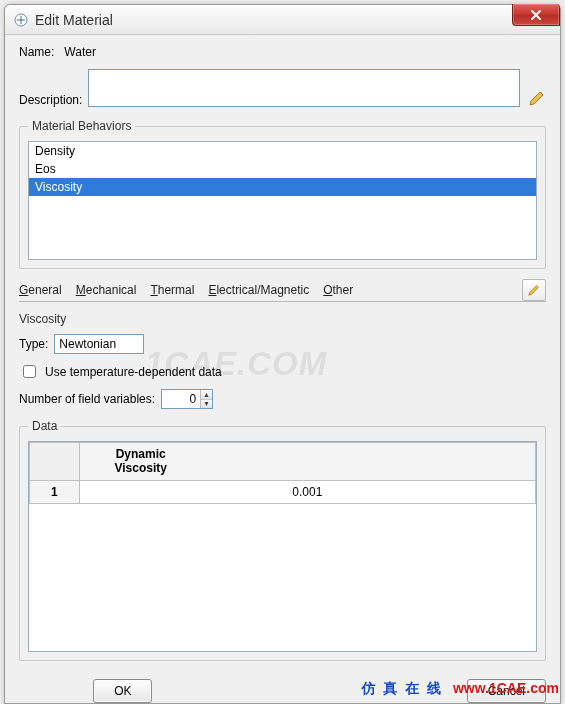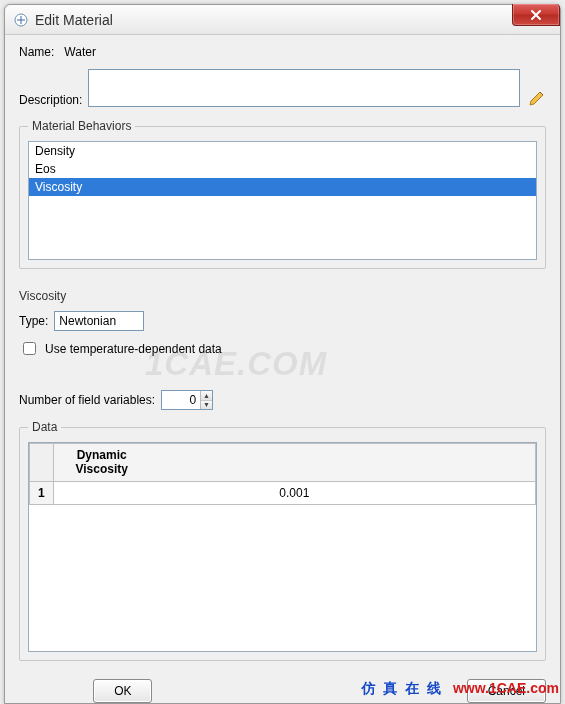--- a/index.html
+++ b/index.html
@@ -129,21 +129,21 @@
   .type-row { display: flex; align-items: center; margin-bottom: 8px; gap: 6px;}
   .type-select {
     border: 1px solid #7a9ab5;
     background: #fff;
     padding: 2px 4px;
     min-width: 90px;
     font-family: inherit; font-size: 12px;
   }
   .check-row { display:flex; align-items:center; gap:6px; margin-bottom:8px;}
   .check-row input { width:13px; height:13px; }
-  .nfv-row { display:flex; align-items:center; gap:6px; margin-bottom:10px;margin-top:24px;}
+  .nfv-row { display:flex; align-items:center; gap:6px; margin-bottom:10px;}
   .spinner {
     display:flex; align-items:stretch; border:1px solid #7a9ab5; background:#fff; height:20px;
   }
   .spinner input {
     width:38px; border:none; text-align:right; padding:0 4px; font-family:inherit; font-size:12px;
   }
   .spinner .buttons { display:flex; flex-direction:column; width:12px; border-left:1px solid #b8b8b8;}
   .spinner .buttons div {
     flex:1; display:flex; align-items:center; justify-content:center;
     background:linear-gradient(#fafafa,#e2e2e2);
@@ -153,21 +153,21 @@
   .data-fieldset { flex:1; display:flex; flex-direction:column; min-height:0;}
   .grid-wrap {
     flex:1; border:1px solid #9aaec0; background:#fff; min-height:0;
     display:flex; flex-direction:column;
   }
   table.data-grid {
     border-collapse: collapse; width: auto;
   }
   table.data-grid th, table.data-grid td {
     border: 1px solid #bfbfbf;
-    padding: 4px 8px;
+    padding: 4px 21px;
     background:#fff;
     text-align:center;
   }
   table.data-grid th {
     background: #f4f4f4;
     font-weight: bold;
   }
   table.data-grid th.rowhead {
     width: 22px; font-weight: bold; background:#f4f4f4;
   }
@@ -237,20 +237,32 @@
 
     <fieldset>
       <legend>Material Behaviors</legend>
       <div class="behaviors-list">
         <div class="item">Density</div>
         <div class="item">Eos</div>
         <div class="item selected">Viscosity</div>
       </div>
     </fieldset>
 
+    <div class="menubar">
+      <span class="mi"><u>G</u><span></span>eneral</span>
+      <span class="mi"><u>M</u>echanical</span>
+      <span class="mi"><u>T</u>hermal</span>
+      <span class="mi"><u>E</u>lectrical/Magnetic</span>
+      <span class="mi"><u>O</u>ther</span>
+      <span class="edit-icon">
+        <svg viewBox="0 0 16 16" width="14" height="14">
+          <path d="M2 14l1-3 8-8 2 2-8 8-3 1z" fill="#f2c04a" stroke="#b07d1a"></path>
+        </svg>
+      </span>
+    </div>
 
     <div class="section-title">Viscosity</div>
 
     <div class="type-row">
       <label>Type:</label>
       <div class="type-select">Newtonian</div>
     </div>
 
     <div class="check-row">
       <input type="checkbox" style="">

